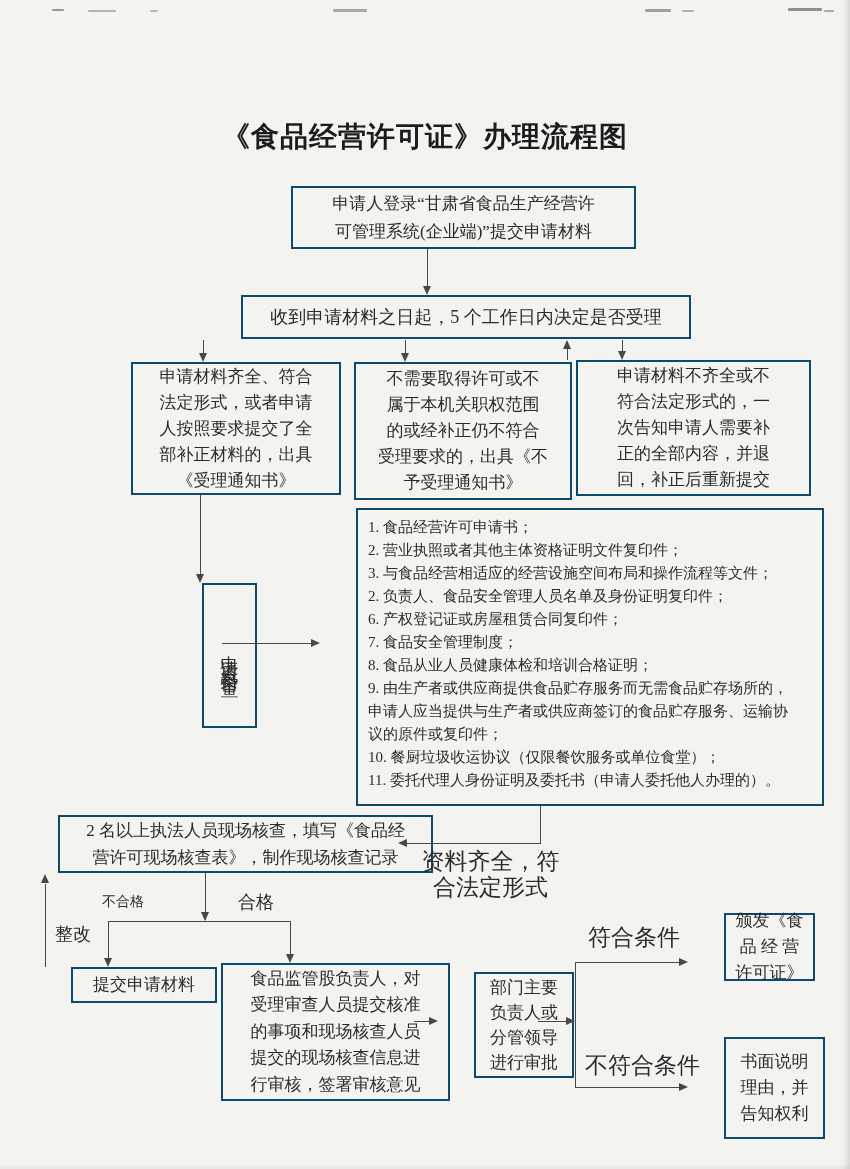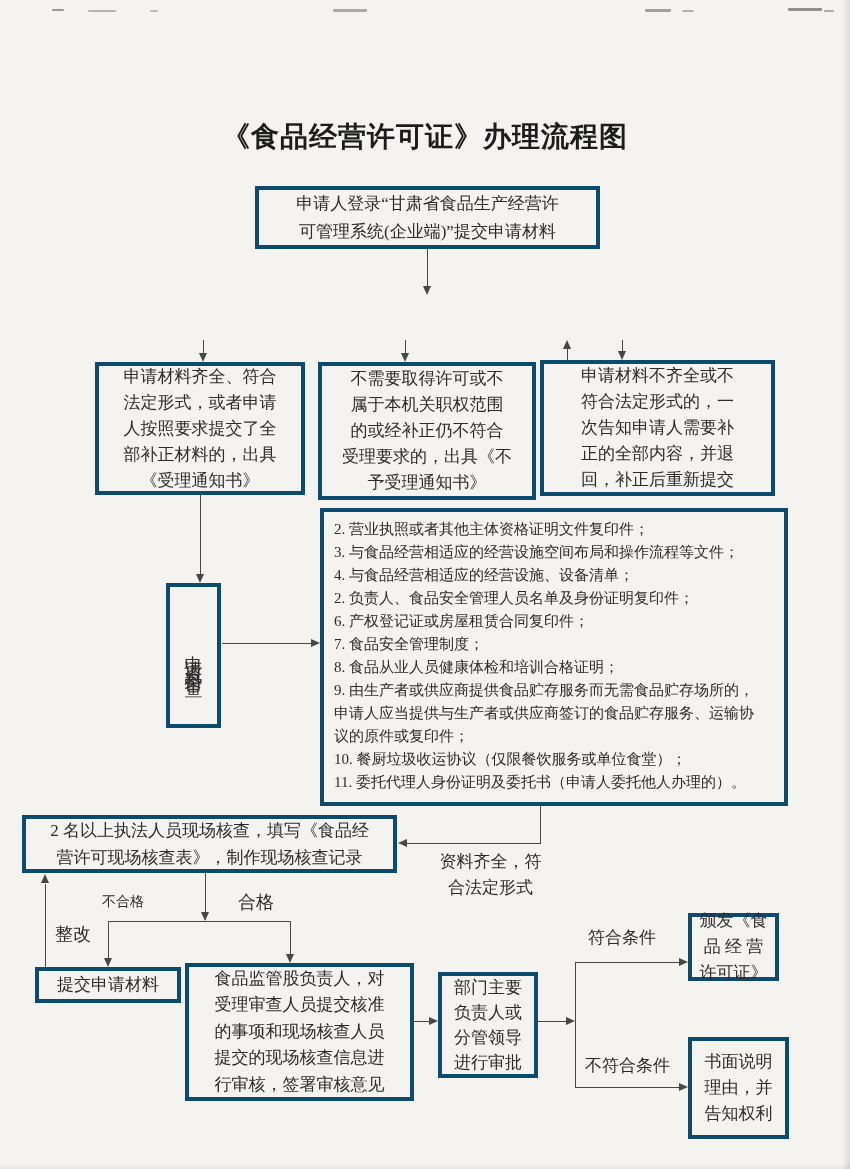--- a/index.html
+++ b/index.html
@@ -6,41 +6,41 @@
   .page {
     position:relative; width:850px; height:1169px; margin:0 auto;
     background:#f4f3f0; overflow:hidden; color:#2b2b2b;
     font-family:"Liberation Serif","DejaVu Serif",serif;
   }
   .title {
     position:absolute; left:0; top:118px; width:100%; text-align:center;
     font-size:28px; font-weight:bold; letter-spacing:1px; color:#1c1c1c;
   }
   .box {
-    position:absolute; border:4px solid #0c4a6e; box-sizing:border-box;
+    position:absolute; border:2px solid #0c4a6e; box-sizing:border-box;
     display:flex; align-items:center; justify-content:center;
-    text-align:center; white-space:pre-line; font-size:17px; line-height:26px;
+    text-align:center; white-space:pre-line; font-size:17px; line-height:26px;margin-left:36px;
   }
   .vtext {
     writing-mode:vertical-lr; text-orientation:upright;
     letter-spacing:5px; font-size:18px; line-height:20px;
   }
   .list {
     display:block; text-align:left; white-space:normal;
     padding:6px 28px 0 10px; font-size:15px; line-height:23px;
   }
   .mi { line-height:23px; }
   .vl { position:absolute; width:1px; background:#474747; }
   .hl { position:absolute; height:1px; background:#474747; }
   .ah { position:absolute; width:0; height:0; }
   .ah-d { border-left:4px solid transparent; border-right:4px solid transparent; border-top:9px solid #474747; }
   .ah-u { border-left:4px solid transparent; border-right:4px solid transparent; border-bottom:9px solid #474747; }
   .ah-r { border-top:4px solid transparent; border-bottom:4px solid transparent; border-left:9px solid #474747; }
   .ah-l { border-top:4px solid transparent; border-bottom:4px solid transparent; border-right:9px solid #474747; }
-  .lbl { position:absolute; font-size:17px; line-height:22px; white-space:pre-line; }
+  .lbl { position:absolute; font-size:23px; line-height:22px; white-space:pre-line; }
   .spk { position:absolute; background:#3c3c3c; border-radius:1px; }
   .edge-r { position:absolute; right:0; top:0; width:8px; height:100%;
     background:linear-gradient(to right, rgba(0,0,0,0), rgba(0,0,0,0.10)); }
   .edge-b { position:absolute; left:0; bottom:0; width:100%; height:6px;
     background:linear-gradient(to bottom, rgba(0,0,0,0), rgba(0,0,0,0.05)); }
 </style>
 </head>
 <body>
 
 <div class="page">
@@ -54,20 +54,21 @@
   <div class="spk" style="left:788px;top:8px;width:34px;height:3px;opacity:.55"></div>
   <div class="spk" style="left:824px;top:10px;width:10px;height:2px;opacity:.4"></div>
   <div class="edge-r"></div>
   <div class="edge-b"></div>
 
   <div class="title">《食品经营许可证》办理流程图</div>
 
   <div class="box" style="left:255px;top:186px;width:345px;height:63px;line-height:28px">申请人登录“甘肃省食品生产经营许
 可管理系统(企业端)”提交申请材料</div>
 
+  <div class="box" style="left:205px;top:295px;width:450px;height:44px;font-size:18px">收到申请材料之日起，5 个工作日内决定是否受理</div>
 
   <div class="box" style="left:318px;top:362px;width:218px;height:138px">不需要取得许可或不
 属于本机关职权范围
 的或经补正仍不符合
 受理要求的，出具《不
 予受理通知书》</div>
 
   <div class="box" style="left:95px;top:362px;width:210px;height:133px">申请材料齐全、符合
 法定形式，或者申请
 人按照要求提交了全
@@ -77,23 +78,23 @@
   <div class="box" style="left:540px;top:360px;width:235px;height:136px">申请材料不齐全或不
 符合法定形式的，一
 次告知申请人需要补
 正的全部内容，并退
 回，补正后重新提交</div>
 
   <div class="box vtext" style="left:166px;top:583px;width:55px;height:145px">申请资料审查</div>
 
   <div class="box list" style="left:320px;top:508px;width:468px;height:298px">
     <div id="materials-list">
+        <div class="mi">1. 食品经营许可申请书；</div>
         <div class="mi">2. 营业执照或者其他主体资格证明文件复印件；</div>
         <div class="mi">3. 与食品经营相适应的经营设施空间布局和操作流程等文件；</div>
-        <div class="mi">4. 与食品经营相适应的经营设施、设备清单；</div>
         <div class="mi">2. 负责人、食品安全管理人员名单及身份证明复印件；</div>
         <div class="mi">6. 产权登记证或房屋租赁合同复印件；</div>
         <div class="mi">7. 食品安全管理制度；</div>
         <div class="mi">8. 食品从业人员健康体检和培训合格证明；</div>
         <div class="mi">9. 由生产者或供应商提供食品贮存服务而无需食品贮存场所的，申请人应当提供与生产者或供应商签订的食品贮存服务、运输协议的原件或复印件；</div>
         <div class="mi">10. 餐厨垃圾收运协议（仅限餐饮服务或单位食堂）；</div>
         <div class="mi">11. 委托代理人身份证明及委托书（申请人委托他人办理的）。</div>
       </div>
   </div>
 

